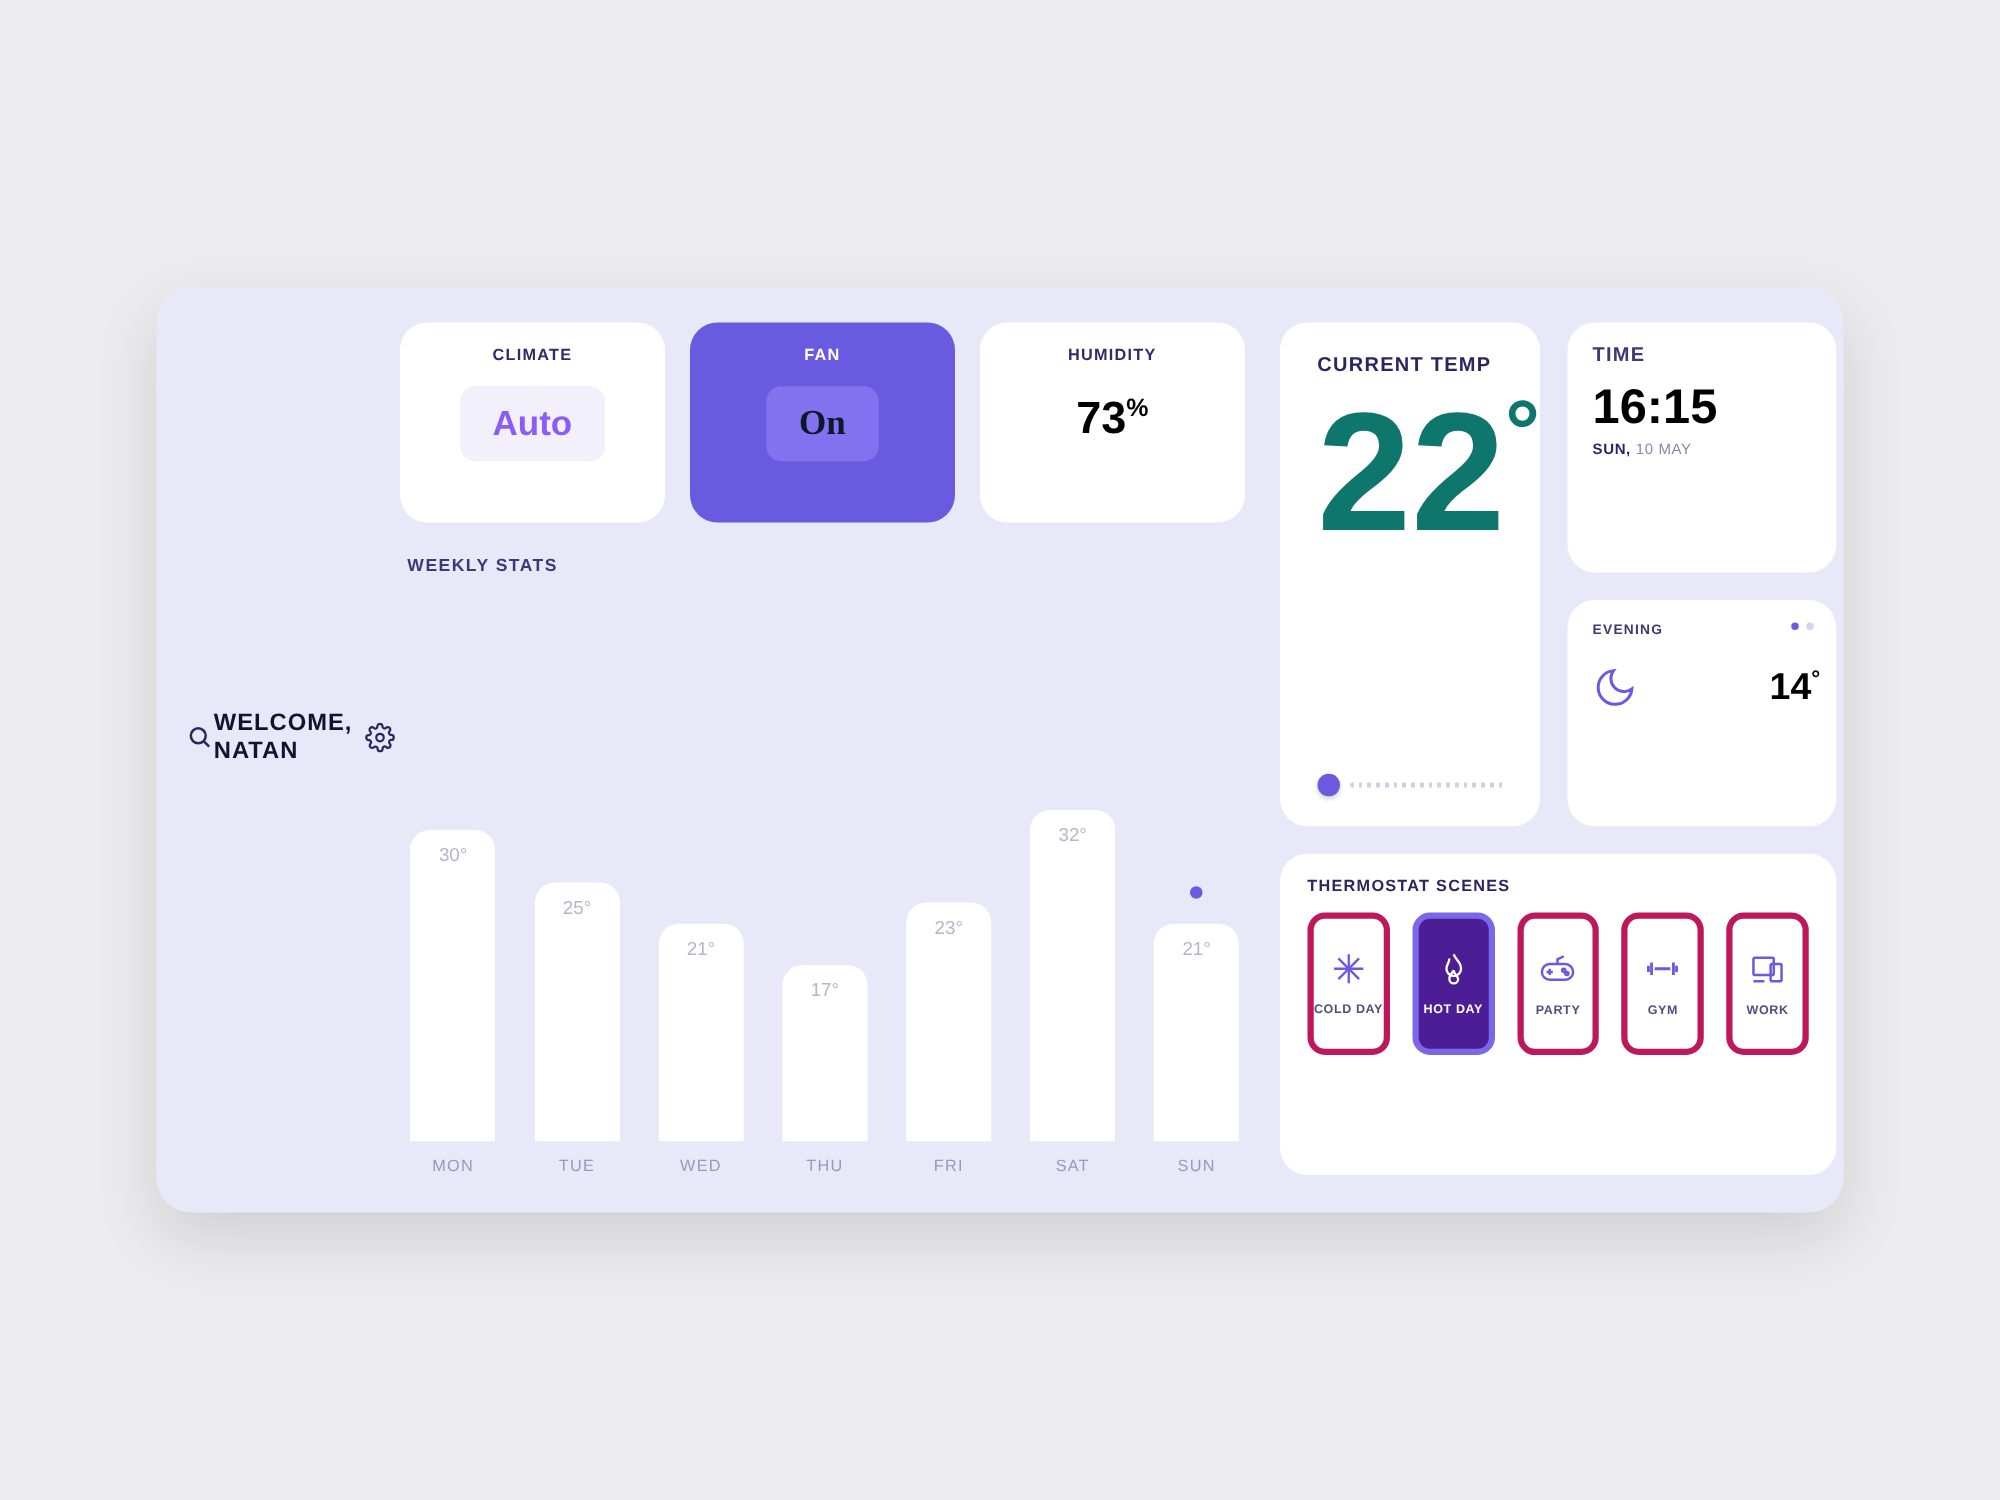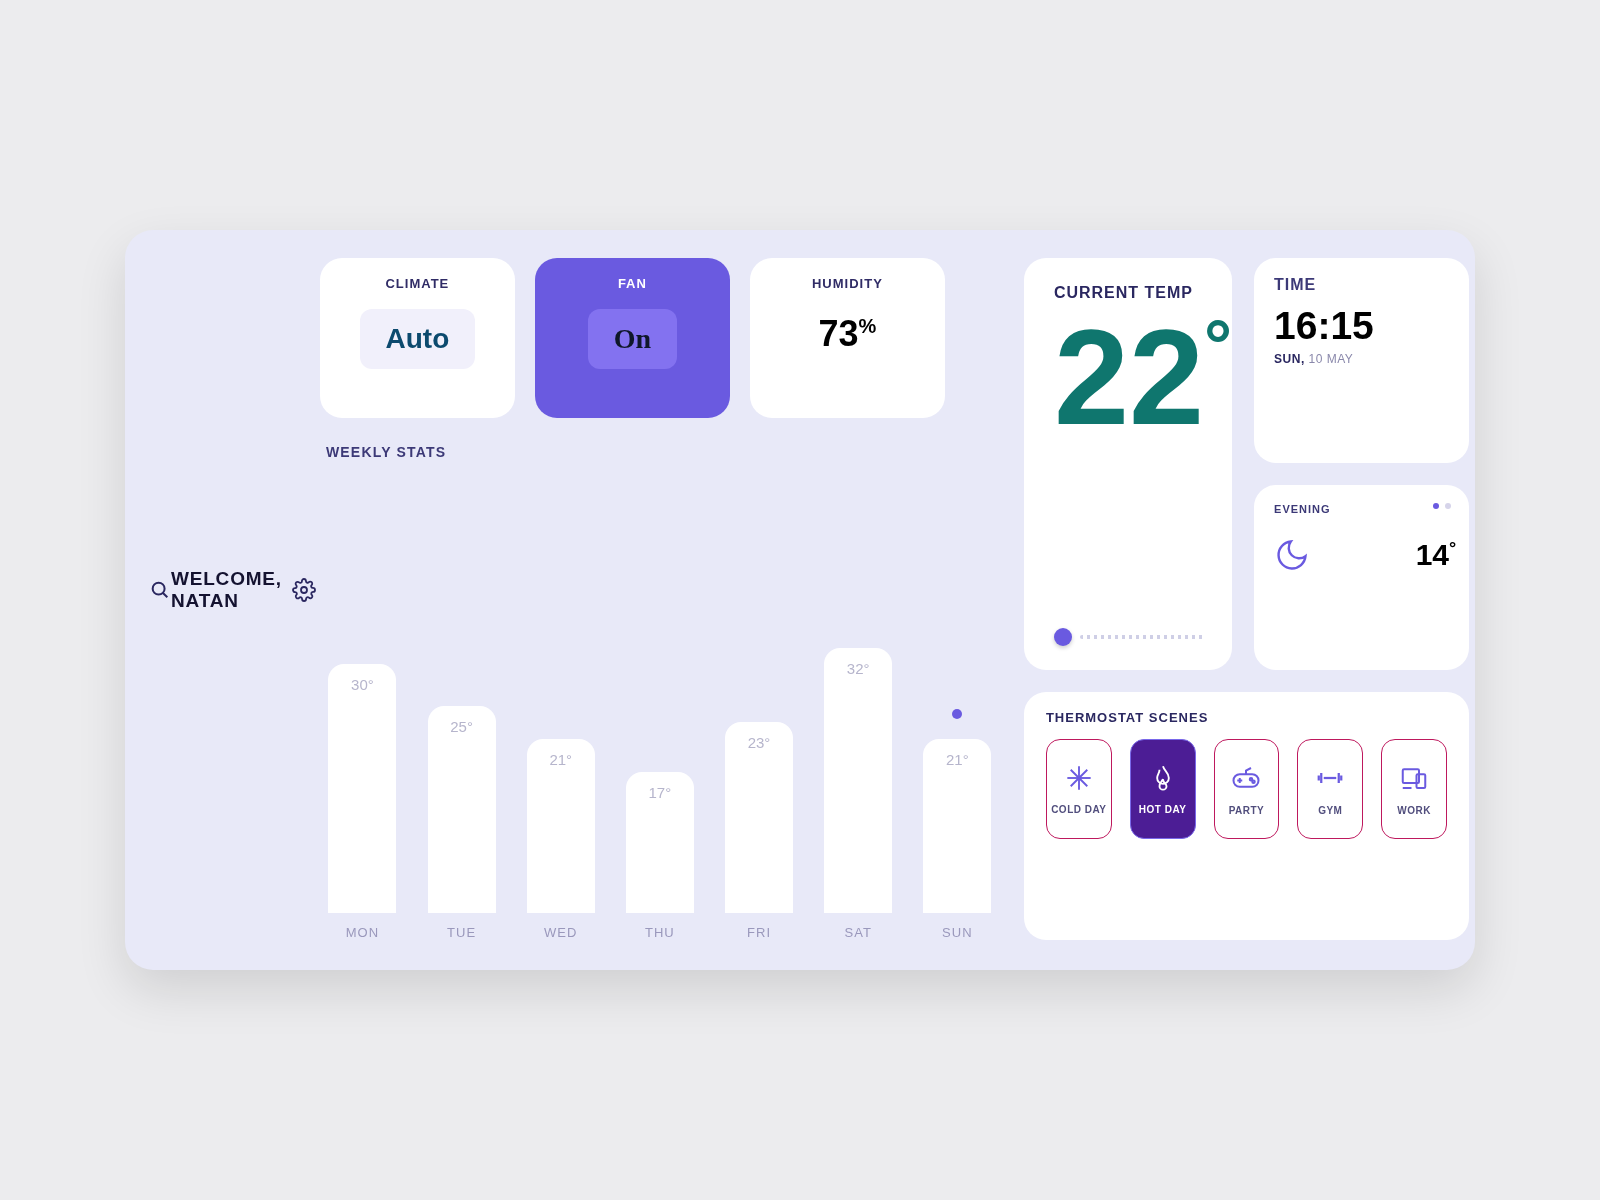--- a/index.html
+++ b/index.html
@@ -39,37 +39,37 @@
 .left-col { display:flex; flex-direction:column; }
 .triple {
   display:flex;
   gap: 20px;
 }
 .card {
   background:#fff;
   border-radius:22px;
 }
 .small-card {
-  width: 195px;
+  width: 212px;
   height: 160px;
   display:flex;
   flex-direction:column;
   align-items:center;
   padding-top:18px;
 }
 .small-card .label { font-size: 13px; font-weight: 600; letter-spacing: 1px; color:#302c66; margin-bottom: 18px; }
 .small-card.fan { background: #6a5ae0; }
 .small-card.fan .label { color:#fff; }
 .badge {
   background:#f1f0fb;
   border-radius:12px;
   padding: 14px 26px;
   font-size: 28px;
   font-weight:800;
-  color:#0c4a6e;
+  color:#8b5cf6;
 }
 .fan .badge { background:#8372f0; color:#0f172a;font-family:Liberation Serif, serif; }
 .hum-val { font-size: 36px; font-weight:800; color:#000; margin-top:4px; }
 .hum-val sup { font-size: 20px; vertical-align: super; }
 
 .weekly-title { font-size:14px; font-weight:600; letter-spacing:1.2px; color:#3c3977; margin: 26px 0 12px 6px; }
 .chart {
   flex:1;
   display:flex;
   align-items:flex-end;
@@ -114,24 +114,24 @@
 .weather-row { display:flex; align-items:center; justify-content:space-between; margin-top:22px;}
 .weather-row svg { stroke:#6a5ae0;}
 .weather-temp { font-size:30px; font-weight:800; color:#000; position:relative;}
 .weather-temp .deg { font-size:18px; position:absolute; top:0; font-weight:700;}
 
 .scenes-card { grid-column: 1 / span 2; padding:18px 22px 22px 22px;}
 .scenes-card .heading { font-size:13px; font-weight:600; letter-spacing:1px; color:#2a2760; margin-bottom:14px;}
 .scenes-row { display:flex; gap:18px;}
 .scene {
   flex:1;
-  height:100px;
+  height:114px;
   border-radius:14px;
   background:#fff;
-  border:1px solid #be185d;
+  border:5px solid #be185d;
   display:flex;
   flex-direction:column;
   align-items:center;
   justify-content:center;
   gap:8px;
   cursor:pointer;
 }
 .scene svg { stroke:#6a5ae0; }
 .scene .slabel { font-size:10px; font-weight:700; letter-spacing:0.5px; color:#514e7d;}
 .scene.active { background:#4c1d95; border-color:#7968ea;}

